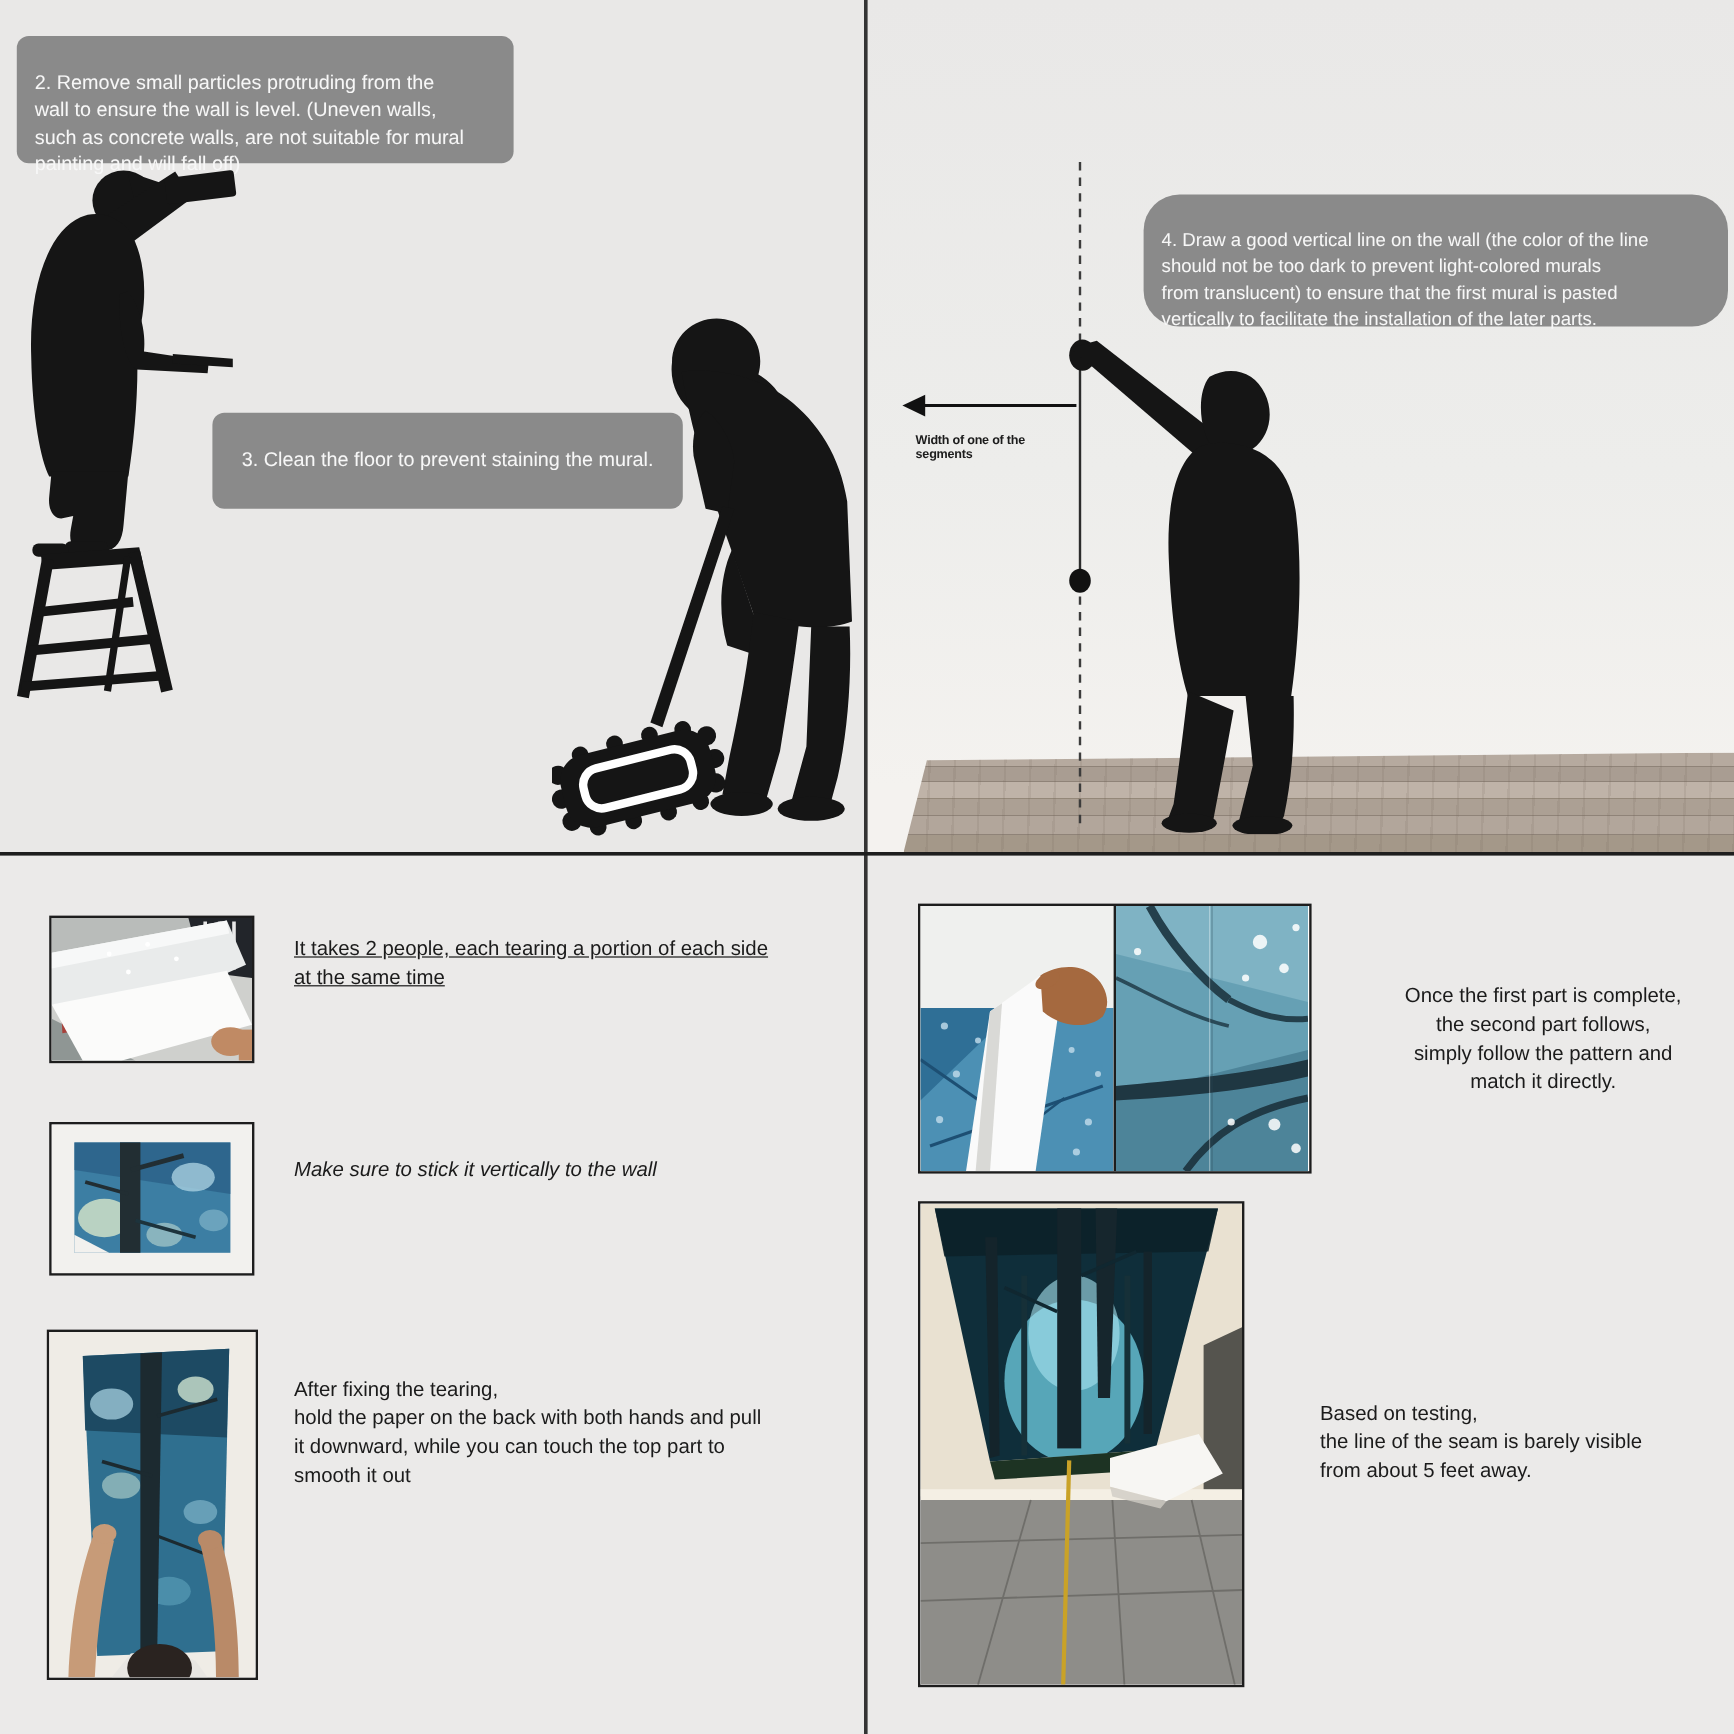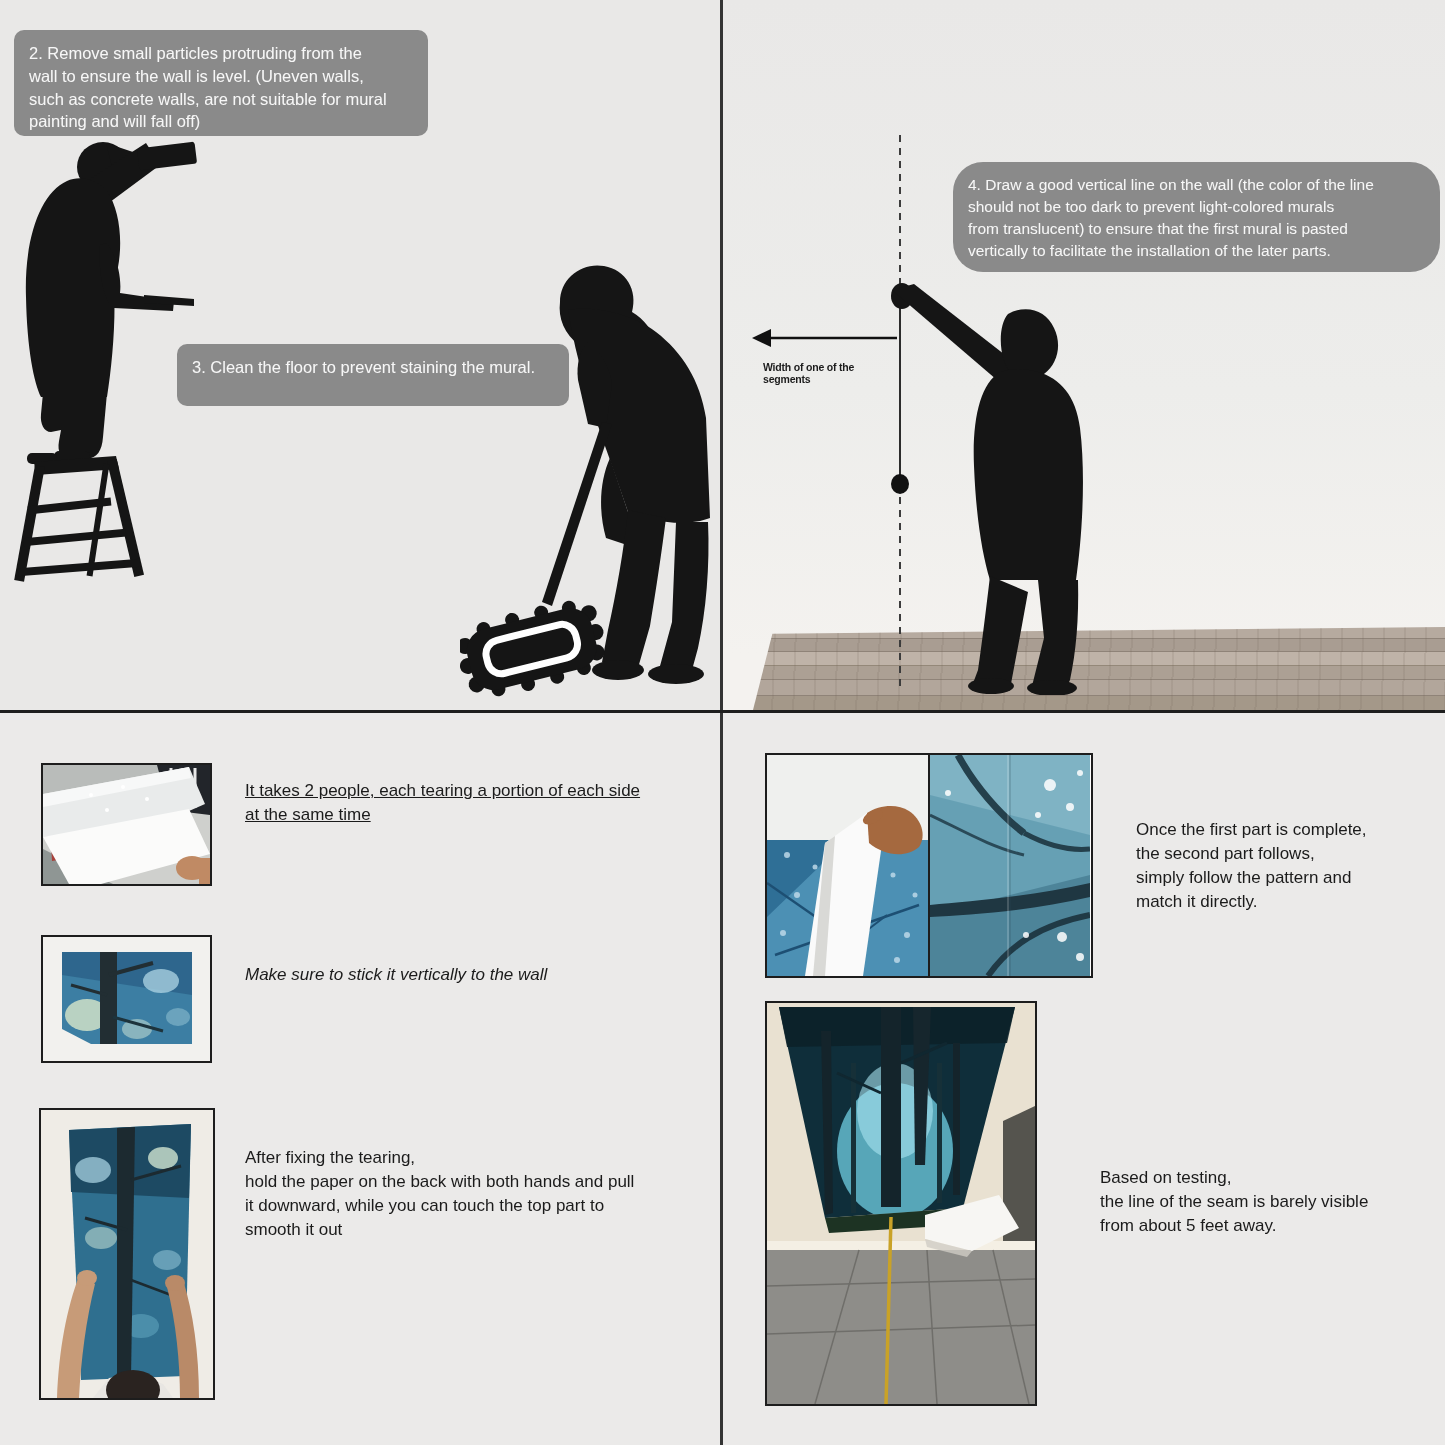--- a/index.html
+++ b/index.html
@@ -9,31 +9,31 @@
   
   #q-tl{left:0;top:0;width:721px;height:711px;background:#e9e8e7;}
   #q-tr{left:723px;top:0;width:722px;height:711px;
         background:linear-gradient(180deg,#e9e8e7 0%,#ededeb 55%,#f4f2ef 92%);}
   #q-b{left:0;top:713px;width:1445px;height:732px;background:#ebeae9;}
   
   .vdiv{left:720px;top:0;width:3px;height:1445px;background:#343434;}
   .hdiv{left:0;top:710px;width:1445px;height:3px;background:#1e1e1e;}
   
   .gbox{background:#8a8a8a;border-radius:10px;color:#f7f7f7;
-        padding:12px 15px;white-space:pre-line;box-sizing:border-box;
+        padding:28px 15px;white-space:pre-line;box-sizing:border-box;
         text-shadow:0 0 1px rgba(255,255,255,.15);}
   #box2{left:14px;top:30px;width:414px;height:106px;font-size:16.5px;line-height:1.38;}
-  #box3{left:177px;top:344px;width:392px;height:62px;font-size:16.5px;line-height:1.4;}
+  #box3{left:177px;top:344px;width:392px;height:80px;font-size:16.5px;line-height:1.4;text-align:center;}
   #box4{left:953px;top:162px;width:487px;height:110px;font-size:15.5px;line-height:1.42;border-radius:30px;}
   
   .note{color:#1b1b1b;white-space:pre-line;font-size:17px;line-height:1.42;}
   #note-tear{left:245px;top:779px;width:450px;text-decoration:underline;}
   #note-vertical{left:245px;top:963px;width:430px;font-style:italic;}
   #note-smooth{left:245px;top:1146px;width:460px;}
-  #note-match{left:1136px;top:818px;width:300px;}
+  #note-match{left:1136px;top:818px;width:300px;text-align:center;}
   #note-seam{left:1100px;top:1166px;width:320px;}
   
   #arrow-label{left:763px;top:361px;width:140px;font-size:10.5px;font-weight:600;
                color:#1c1c1c;letter-spacing:-0.2px;}
   
   #wood-floor{left:753px;top:627px;width:692px;height:83px;
     clip-path:polygon(0% 100%, 2.8% 8%, 100% 0%, 100% 100%);
     background:
       repeating-linear-gradient(92deg, rgba(113,99,87,.14) 0 2px, rgba(0,0,0,0) 2px 21px),
       repeating-linear-gradient(180deg,

